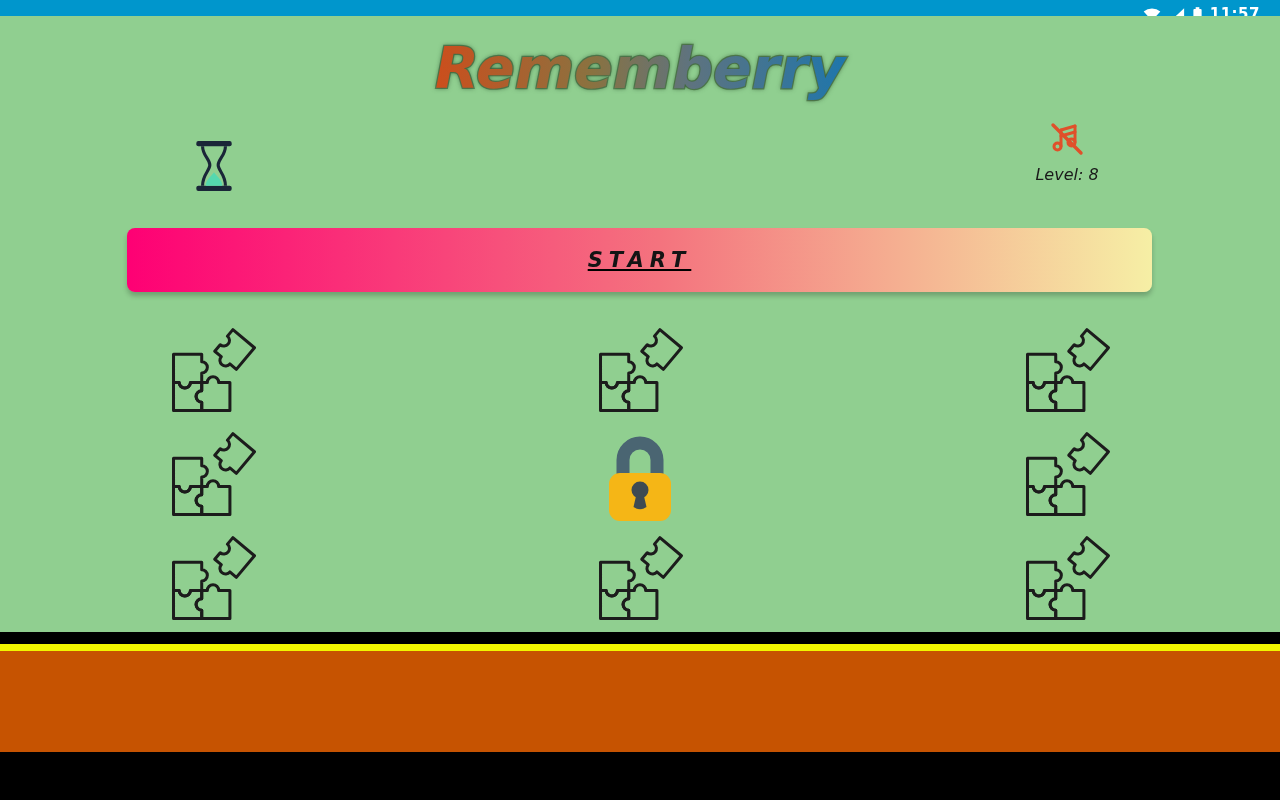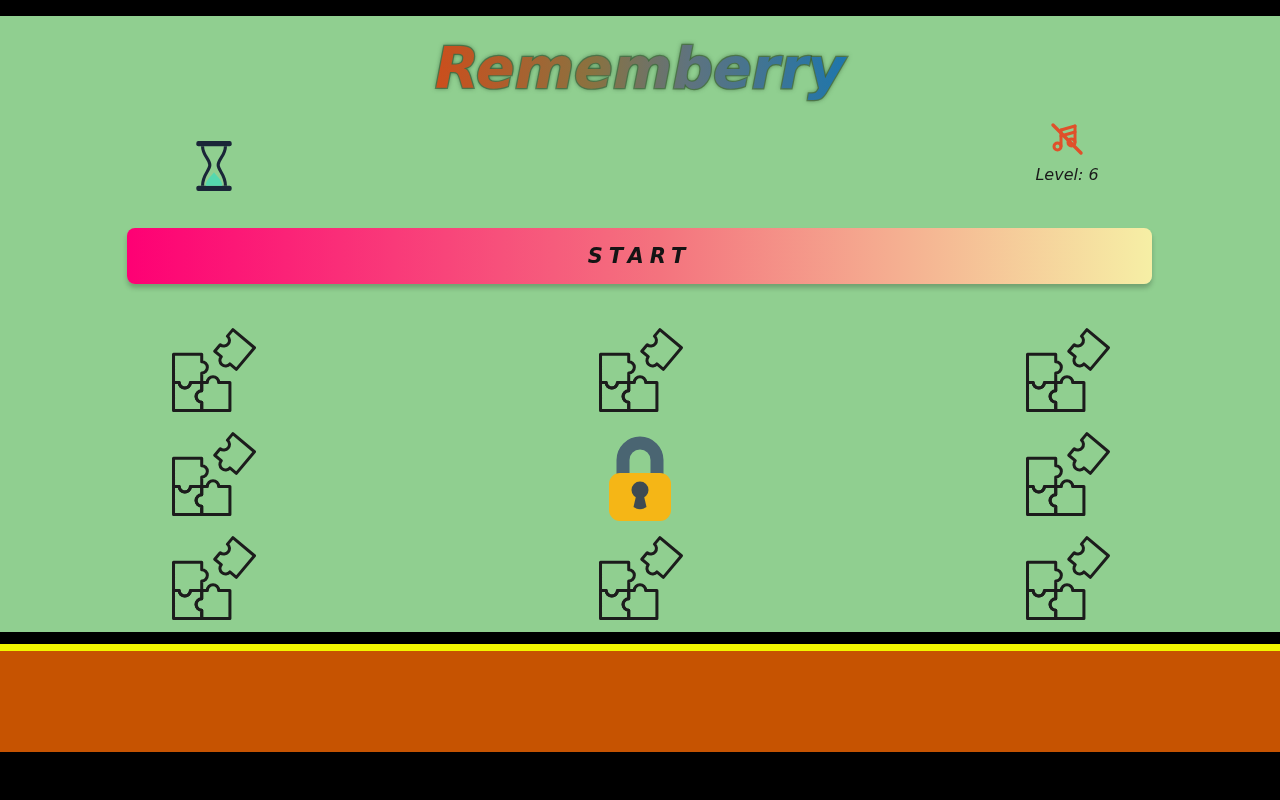--- a/index.html
+++ b/index.html
@@ -40,28 +40,28 @@
     position:absolute; left:1022px; top:102px; width:90px;
     display:flex; flex-direction:column; align-items:center;
   }
   .level-label {
     margin-top:5px; font-size:16px; font-style:italic;
     color:var(--hud-text, #1A1A1A); white-space:nowrap;
   }
 
   
   .start-btn {
-    position:absolute; left:127px; top:212px; width:1025px; height:56px;
+    position:absolute; left:127px; top:212px; width:1025px; height:64px;
     border:none; border-radius:8px; cursor:pointer;
     background:linear-gradient(90deg,
       var(--btn-grad-1, #FE0074) 0%,
       var(--btn-grad-2, #F4737E) 52%,
       var(--btn-grad-3, #F6EFA5) 100%);
     box-shadow:0 4px 5px rgba(0,0,0,.22);
-    display:flex; align-items:center; justify-content:center;
+    display:flex; align-items:center; justify-content:center;text-decoration:underline;
   }
   .start-btn span {
     color:var(--btn-text, #141414); font-size:21px; font-weight:bold;
     font-style:italic; letter-spacing:6px;
     font-family:"DejaVu Sans", sans-serif;
   }
 
   
   .level-grid {
     position:absolute; left:0; top:305px; width:1280px; height:312px;
@@ -103,20 +103,33 @@
       <path d="M33,54 V33 A17,17 0 0 1 67,33 V54" fill="none" stroke="var(--lock-shackle, #4A6572)" stroke-width="13"></path>
       <rect x="19" y="46" width="62" height="48" rx="11" fill="var(--lock-body, #F5B616)"></rect>
       <circle cx="50" cy="63" r="8.5" fill="var(--lock-keyhole, #3E4A52)"></circle>
       <path d="M46.5,67 L43.5,80 Q50,84.5 56.5,80 L53.5,67 Z" fill="var(--lock-keyhole, #3E4A52)"></path>
     </symbol>
   </defs>
 </svg>
 
 <div class="screen">
 
+  <div class="status-bar">
+    <svg width="20" height="15" viewBox="0 0 24 18">
+      <path d="M12,16.5 L2,5.5 A15.5,15.5 0 0 1 22,5.5 Z" fill="#fff"></path>
+    </svg>
+    <svg width="16" height="15" viewBox="0 0 18 16">
+      <polygon points="17,1 17,15 2,15" fill="#fff"></polygon>
+    </svg>
+    <svg width="11" height="17" viewBox="0 0 12 18">
+      <rect x="4" y="1" width="4" height="3" fill="#fff"></rect>
+      <rect x="1.5" y="3" width="9" height="14" rx="1" fill="#fff"></rect>
+    </svg>
+    <span class="status-time">11:57</span>
+  </div>
 
   <div class="content">
 
     <svg class="title-svg" viewBox="0 0 480 112">
       <text x="240" y="72" text-anchor="middle" class="title-text">Rememberry</text>
     </svg>
 
     <div class="hourglass-wrap">
       <svg width="40" height="52" viewBox="0 0 38 50">
         <rect x="2" y="1" width="34" height="5" rx="2" fill="var(--hourglass-frame, #1A2638)"></rect>
@@ -128,21 +141,21 @@
     </div>
 
     <div class="sound-wrap">
       <svg width="42" height="42" viewBox="0 0 42 42" style="stroke:var(--music-icon-color, #E0502A); fill:none; stroke-width:3; stroke-linecap:round;">
         <path d="M15,12 V28 M29,8 V24"></path>
         <path d="M15,12 L29,8 M15,18 L29,14"></path>
         <circle cx="11.5" cy="28.5" r="3.5"></circle>
         <circle cx="25.5" cy="24.5" r="3.5"></circle>
         <path d="M7,7 L35,35" stroke-width="3.4"></path>
       </svg>
-      <div class="level-label">Level: 6</div>
+      <div class="level-label">Level: 8</div>
     </div>
 
     <button class="start-btn">
       <span>START</span>
     </button>
 
     <div class="level-grid">
       <div class="cell">
         <svg class="puzzle">
             <use href="#sym-puzzle"></use>

